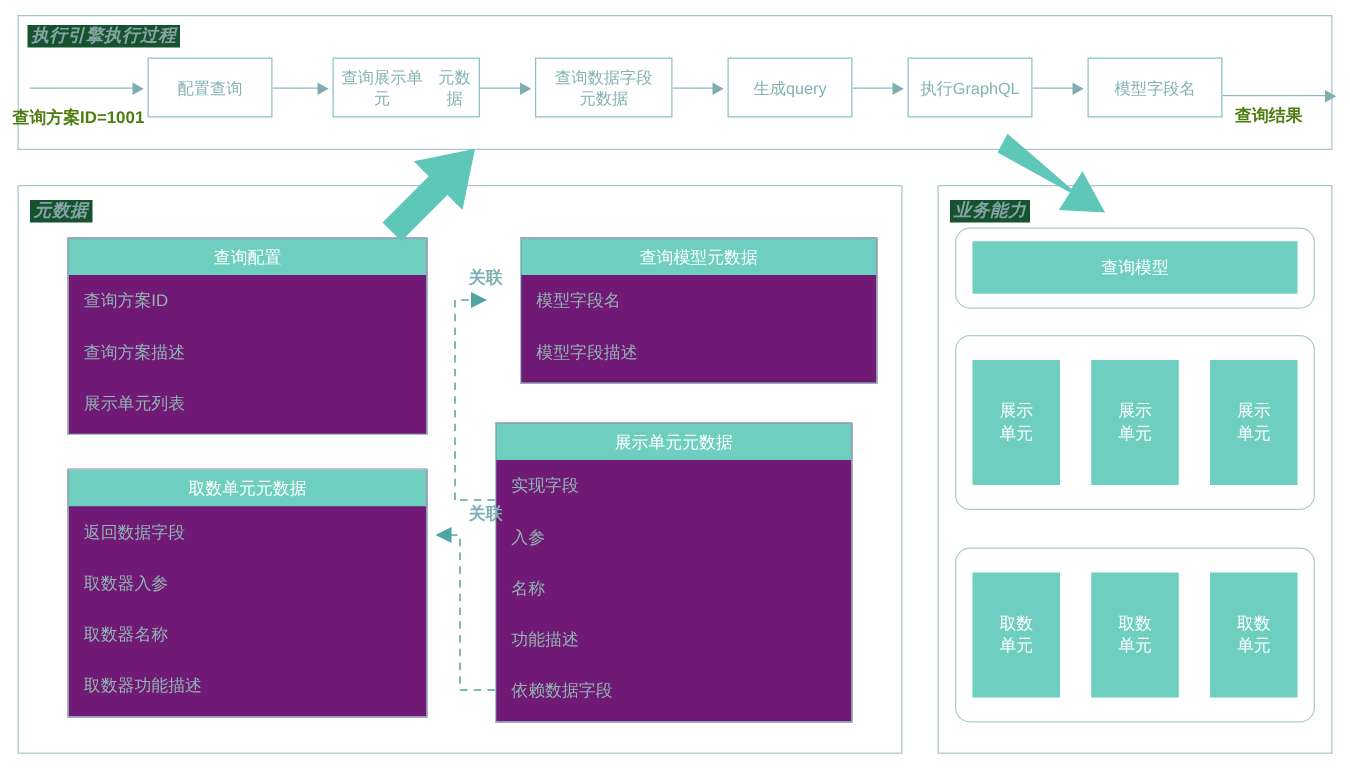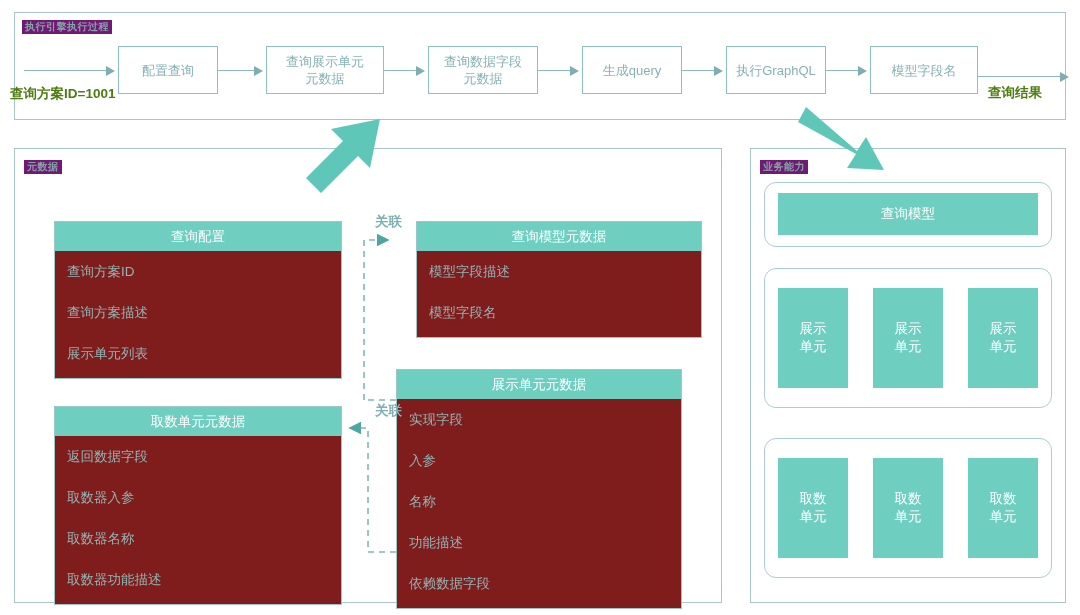--- a/index.html
+++ b/index.html
@@ -2,31 +2,31 @@
 <html><head>
 <meta charset="utf-8">
 <style>
   html,body{margin:0;padding:0;background:#ffffff;}
   body{
     width:1080px;height:615px;position:relative;overflow:hidden;
     font-family:"Liberation Sans","DejaVu Sans",sans-serif;
     -webkit-font-smoothing:antialiased;
   }
   .panel{position:absolute;border:1.5px solid #a8c6cc;background:#fff;box-sizing:border-box;}
-  .panel-title{position:absolute;font-size:10px;font-weight:bold;color:#86a3a6;letter-spacing:.5px;white-space:nowrap;background:#701a75;padding:0 3px;}
+  .panel-title{position:absolute;font-size:14px;font-weight:bold;color:#86a3a6;letter-spacing:.5px;white-space:nowrap;background:#14532d;padding:0 3px;font-style:italic;}
   
   .fbox{position:absolute;border:1.4px solid #8cc2c6;box-sizing:border-box;background:#fff;
         display:flex;align-items:center;justify-content:center;text-align:center;
         color:#85b2b5;font-size:13px;line-height:17px;}
   .flabel{position:absolute;color:#4d7c0f;font-size:13.5px;font-weight:bold;white-space:nowrap;}
   
   .hline{position:absolute;height:1.4px;background:#8cb9bd;}
   .arrowhead{position:absolute;width:0;height:0;border-top:5.5px solid transparent;border-bottom:5.5px solid transparent;border-left:9px solid #7fadb2;}
   
-  .tbl{position:absolute;border:1.4px solid #9dc6c8;box-sizing:border-box;background:#7f1d1d;margin-top:31px;}
+  .tbl{position:absolute;border:1.4px solid #9dc6c8;box-sizing:border-box;background:#701a75;}
   .tbl-head{background:#6ecfc0;color:#ffffff;font-size:13.5px;text-align:center;
             height:29px;line-height:29px;font-weight:normal;}
   .tbl-body{padding:0;}
   .trow{color:#92b4b3;font-size:13.5px;padding-left:12px;height:41px;line-height:41px;white-space:nowrap;}
   
   .rbox{position:absolute;border:1.5px solid #a9cfd2;border-radius:12px;box-sizing:border-box;background:#fff;}
   .chip{position:absolute;background:#6ecfc0;color:#fff;display:flex;align-items:center;
         justify-content:center;text-align:center;font-size:13.5px;line-height:18px;}
   
   .rel-label{position:absolute;color:#7fb0b4;font-size:13.5px;font-weight:bold;white-space:nowrap;margin-left:24px;}
@@ -41,21 +41,21 @@
 <div class="hline" style="left:24px;top:70px;width:84px;"></div>
 <div class="arrowhead" style="left:106px;top:65.5px;"></div>
 <div class="flabel" style="left:10px;top:85px;">查询方案ID=1001</div>
 
 <div class="fbox" style="left:118px;top:46px;width:100px;height:48px;">
   <span>配置查询</span>
 </div>
 <div class="hline" style="left:218px;top:70px;width:38px;"></div>
 <div class="arrowhead" style="left:254px;top:65.5px;"></div>
 
-<div class="fbox" style="left:266px;top:46px;width:118px;height:48px;flex-direction:column;">
+<div class="fbox" style="left:266px;top:46px;width:118px;height:48px;flex-direction:row;">
   <span>查询展示单元</span>
   <span>元数据</span>
 </div>
 <div class="hline" style="left:384px;top:70px;width:34px;"></div>
 <div class="arrowhead" style="left:416px;top:65.5px;"></div>
 
 <div class="fbox" style="left:428px;top:46px;width:110px;height:48px;flex-direction:column;">
   <span>查询数据字段</span>
   <span>元数据</span>
 </div>
@@ -99,22 +99,22 @@
     <div class="trow">返回数据字段</div>
     <div class="trow">取数器入参</div>
     <div class="trow">取数器名称</div>
     <div class="trow">取数器功能描述</div>
   </div>
 </div>
 
 <div class="tbl" style="left:416px;top:190px;width:286px;height:117px;">
   <div class="tbl-head">查询模型元数据</div>
   <div class="tbl-body">
+    <div class="trow">模型字段名</div>
     <div class="trow">模型字段描述</div>
-    <div class="trow">模型字段名</div>
   </div>
 </div>
 
 <div class="tbl" style="left:396px;top:338px;width:286px;height:240px;">
   <div class="tbl-head">展示单元元数据</div>
   <div class="tbl-body">
     <div class="trow">实现字段</div>
     <div class="trow">入参</div>
     <div class="trow">名称</div>
     <div class="trow">功能描述</div>

